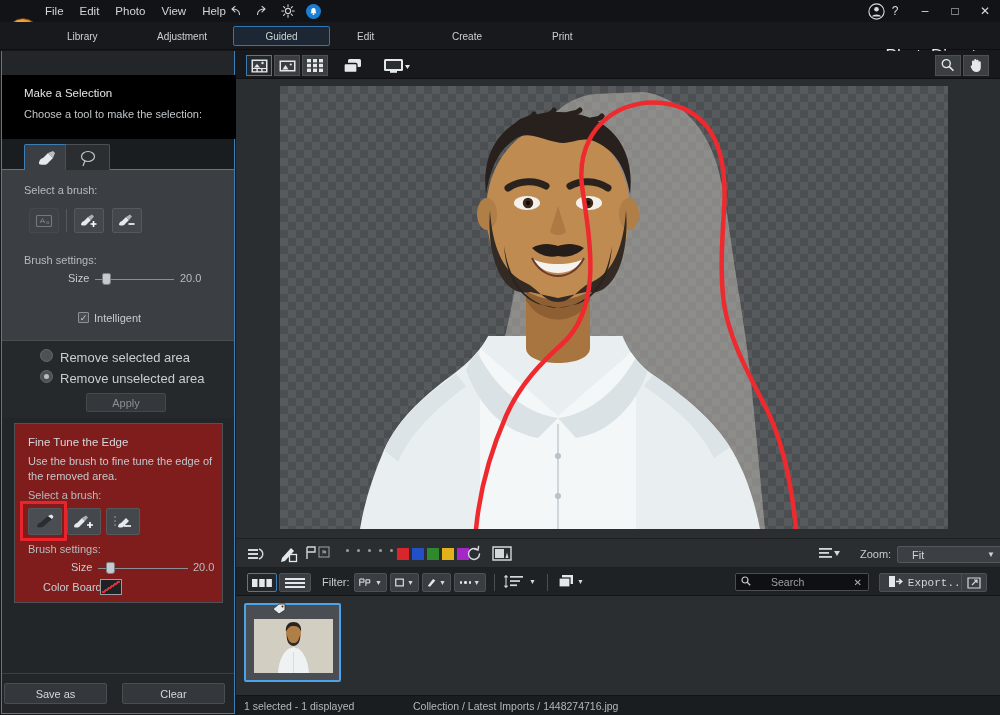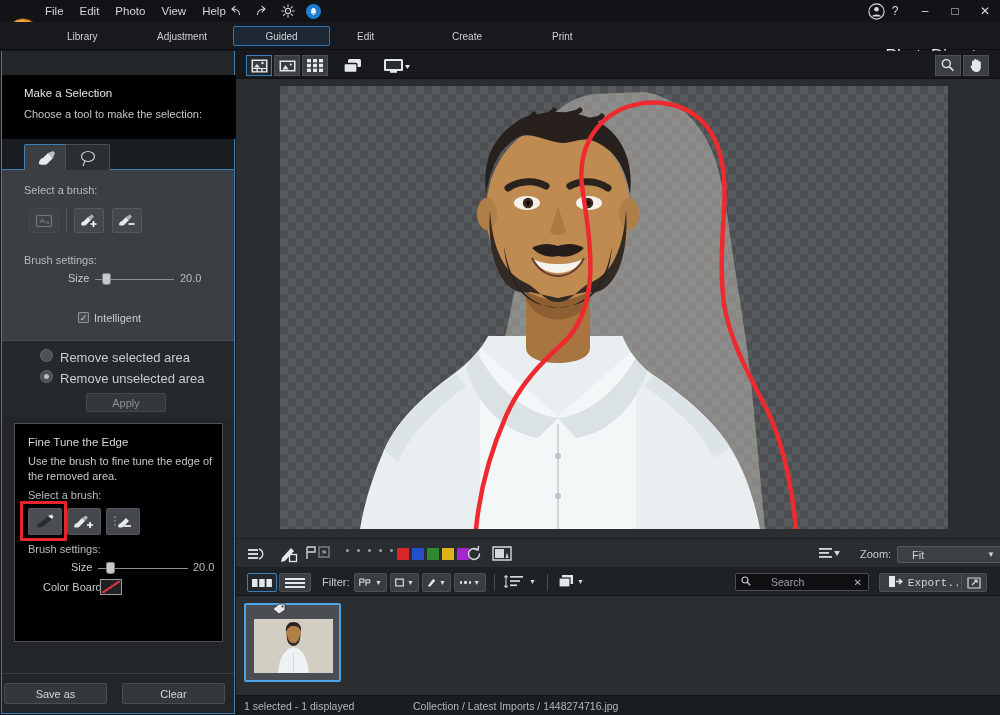--- a/index.html
+++ b/index.html
@@ -76,21 +76,21 @@
   .chk { position:absolute; width:11px; height:11px; border:1px solid #8d9195; background:#4a4e52; border-radius:1px;
          display:flex; align-items:center; justify-content:center; color:#c9cdd0; font-size:9px;}
 
   .sect-radio { position:absolute; left:0; top:265px; width:232px; height:78px; background:#26292c; border-top:1px solid #4a4e52;}
   .radio { position:absolute; width:13px; height:13px; border-radius:50%; background:#4d5155; border:1px solid #65696d; }
   .radio.on:after { content:""; position:absolute; left:3px; top:3px; width:5px; height:5px; border-radius:50%; background:#b9bdc0; }
   .rlabel { position:absolute; font-size:13px; color:#c9cdd0; }
   .applybtn { position:absolute; left:84px; top:318px; width:80px; height:19px; background:#34383c; border:1px solid #45494d;
               border-radius:2px; display:flex; align-items:center; justify-content:center; font-size:11px; color:#8b8f93; }
 
-  .ft-box { position:absolute; left:12px; top:348px; width:209px; height:219px; background:#000000; border:1px solid #4e5256; }
+  .ft-box { position:absolute; left:12px; top:348px; width:209px; height:180px; background:#7f1d1d; border:1px solid #4e5256; }
   .redhl { position:absolute; left:18px; top:426px; width:47px; height:40px; border:3px solid #e8252c; border-radius:1px; z-index:6;}
 
   .colorboard { position:absolute; left:98px; top:504px; width:22px; height:16px; background:#1f2225; border:1px solid #9a9ea2; }
   .colorboard:after { content:""; position:absolute; left:1px; top:1px; right:1px; bottom:1px;
      background:linear-gradient(to bottom right, transparent 45%, #d0343a 45%, #d0343a 55%, transparent 55%); }
 
   .lp-foot { position:absolute; left:0; bottom:0; width:232px; height:40px; background:#232629; border-top:1px solid #3a3e42;}
   .footbtn { position:absolute; top:9px; width:103px; height:21px; background:#34383c; border:1px solid #4a4e52; border-radius:2px;
              display:flex; align-items:center; justify-content:center; font-size:11px; color:#d4d8db; }
 

